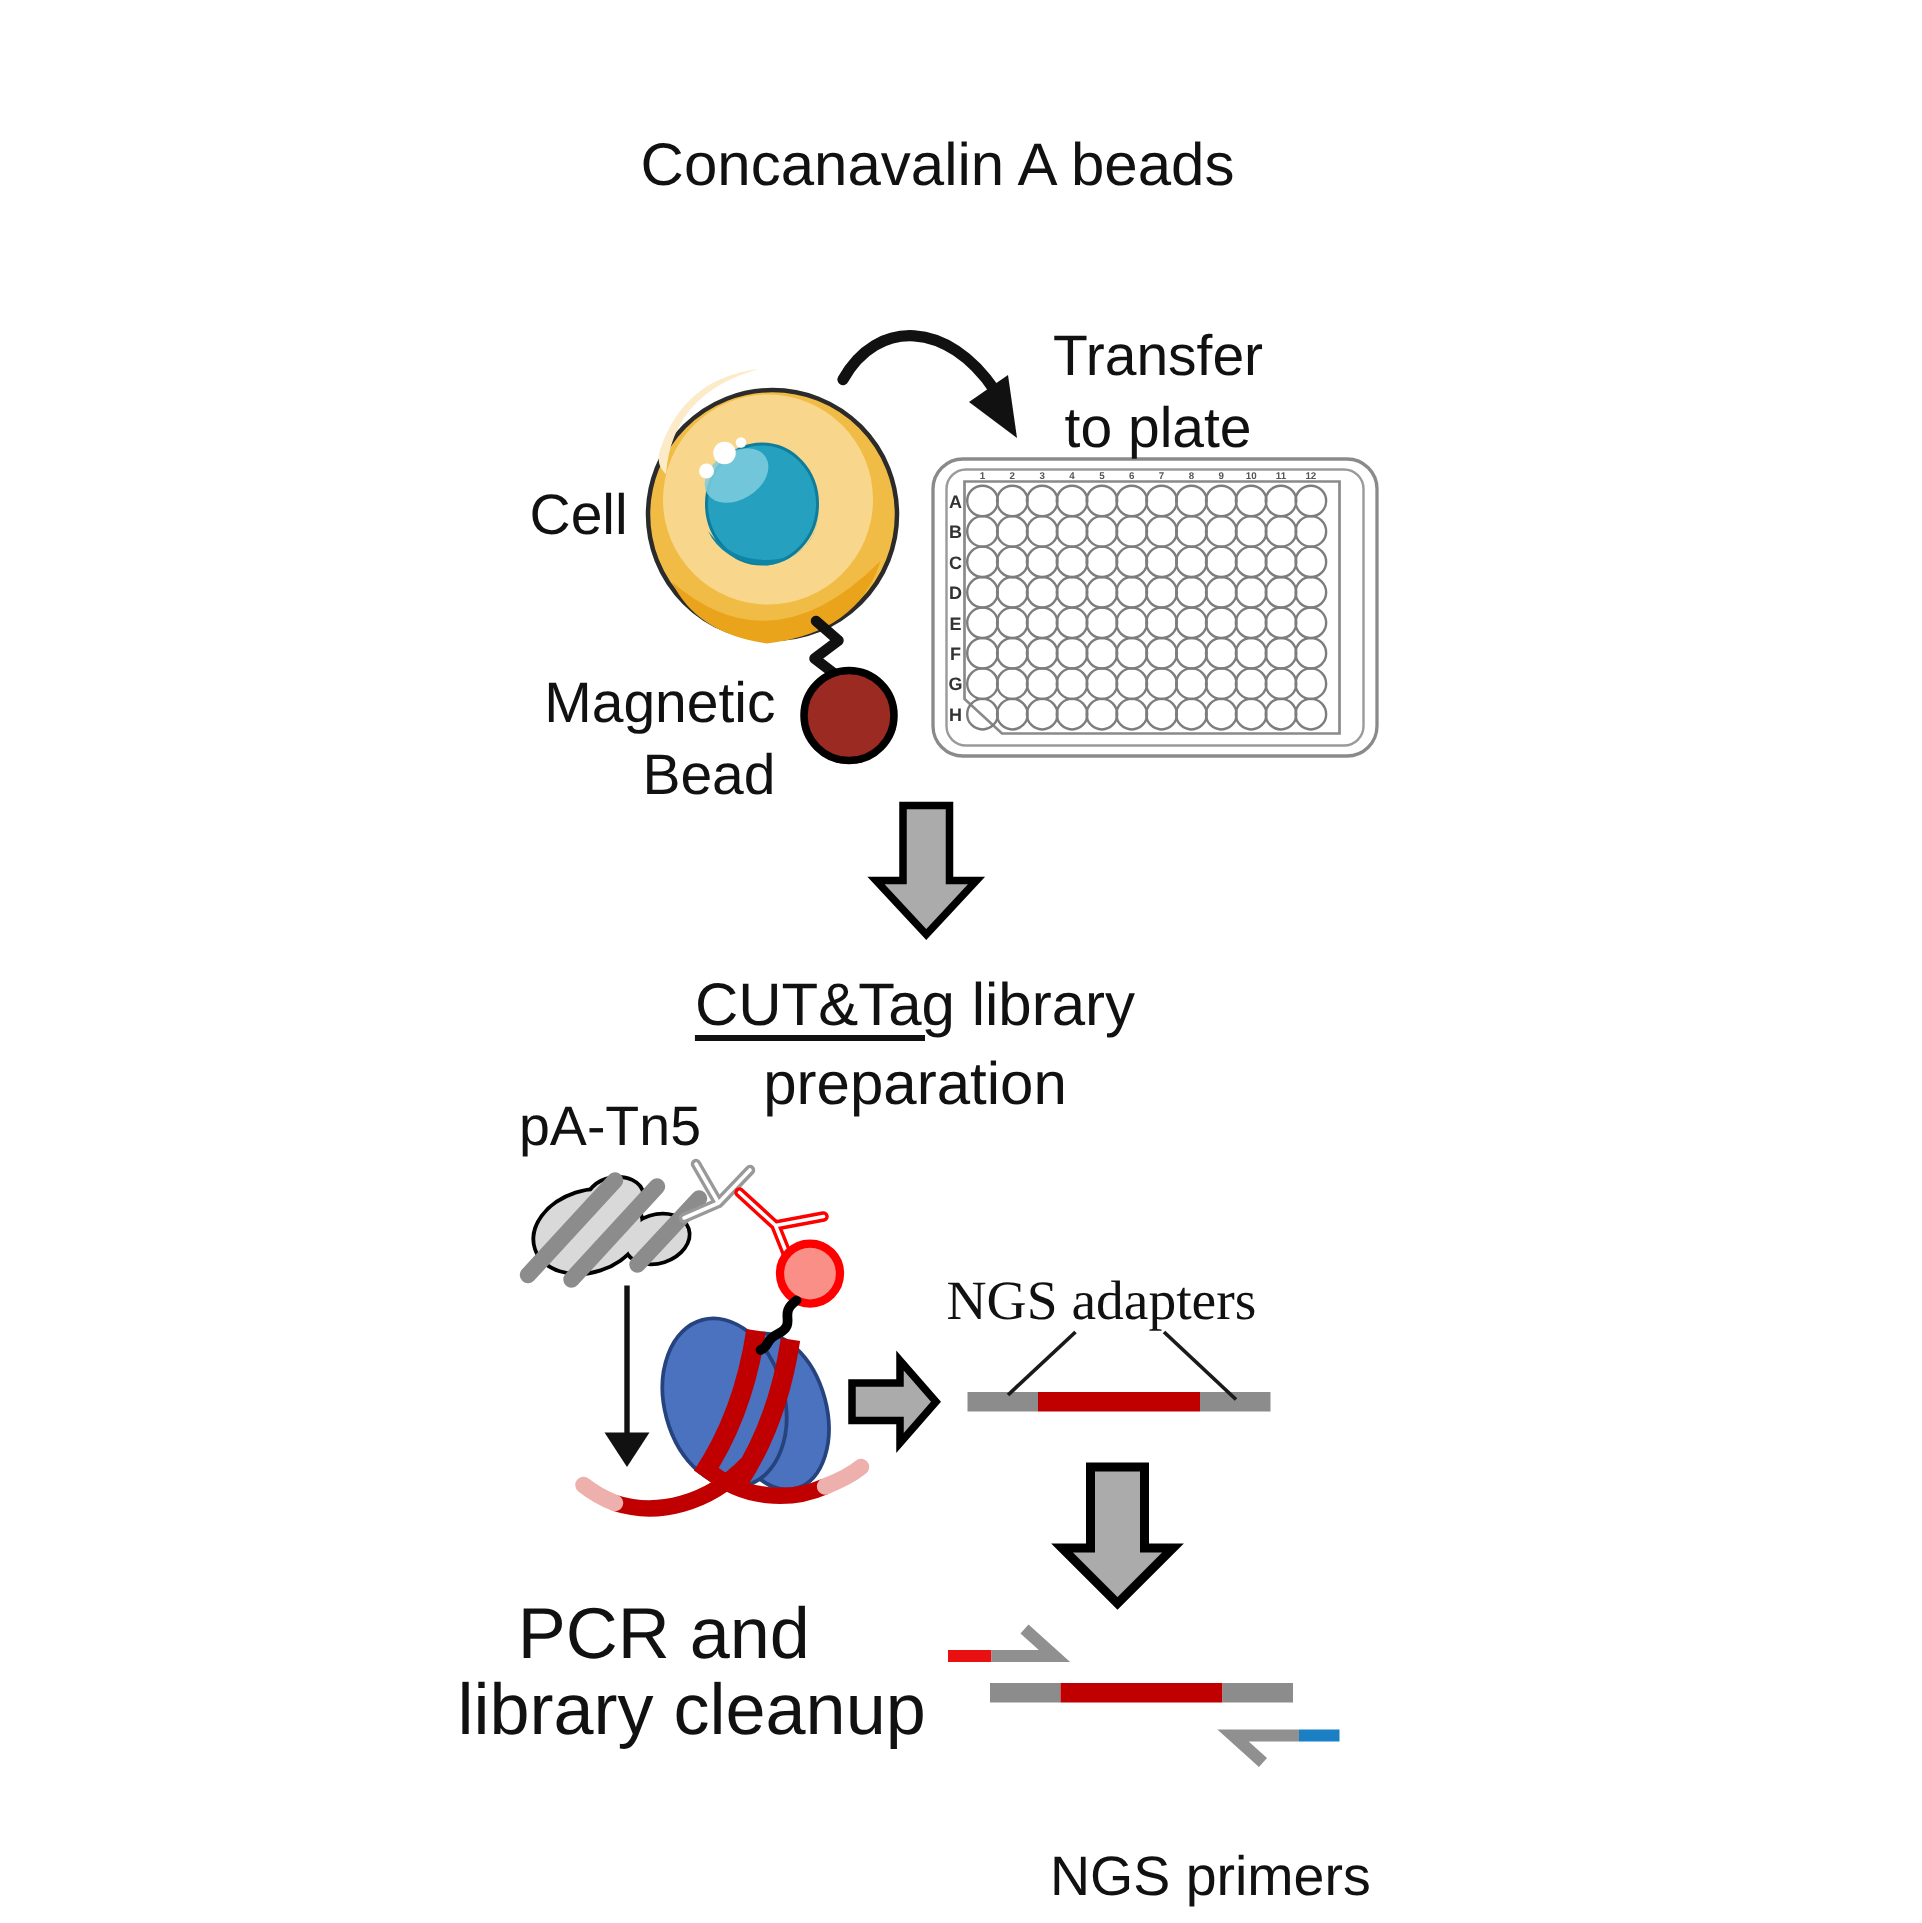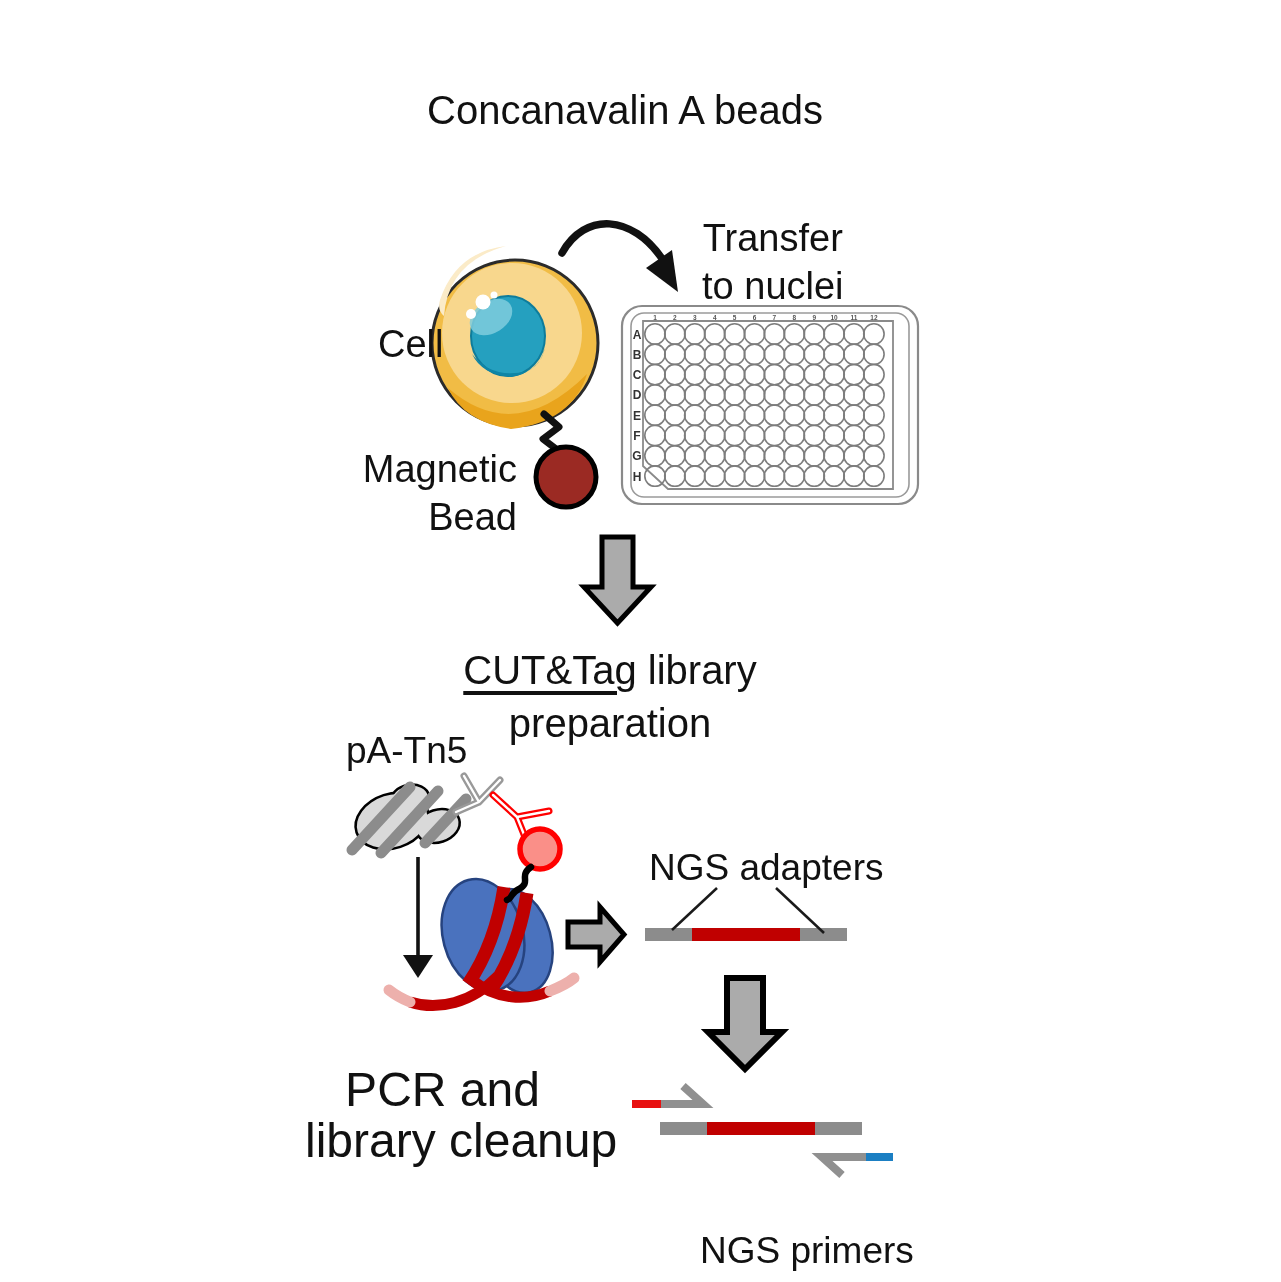--- a/index.html
+++ b/index.html
@@ -247,40 +247,40 @@
     <g>
       <path d="M 866 1157 L 822 1157 L 842 1175" fill="none" stroke="#909090" stroke-width="8" stroke-linejoin="miter"></path>
       <line x1="866" y1="1157" x2="893" y2="1157" stroke="#1B7FC3" stroke-width="8"></line>
     </g>
   </svg>
 
   <div class="txt t40 center" style="left:265px;top:84px;width:720px;">
     <div>Concanavalin A beads</div>
   </div>
 
-  <div class="txt t38" style="left:378px;top:320px;">Cell</div>
+  <div class="txt t38" style="left:353px;top:320px;">Cell</div>
 
   <div class="txt t38" style="left:702px;top:214px;">
     <div>Transfer</div>
-    <div>to nuclei</div>
+    <div>to plate</div>
   </div>
 
   <div class="txt t38 right" style="left:320px;top:445px;width:197px;">
     <div>Magnetic</div>
     <div>Bead</div>
   </div>
 
   <div class="txt t40 center" style="left:310px;top:644px;width:600px;">
     <div><span class="wavy">CUT&amp;Tag</span><span> library</span></div>
     <div>preparation</div>
   </div>
 
   <div class="txt t37" style="left:346px;top:728px;">pA-Tn5</div>
 
-  <div class="txt t37" style="left:649px;top:845px;">NGS adapters</div>
+  <div class="txt t37" style="left:631px;top:845px;font-family:Liberation Serif, serif;">NGS adapters</div>
 
   <div class="txt t39 center" style="left:305px;top:1064px;width:275px;">
     <div>PCR and</div>
     <div>library cleanup</div>
   </div>
 
   <div class="txt t37" style="left:700px;top:1180px;margin-top:48px;">NGS primers</div>
 
 </div>
 

